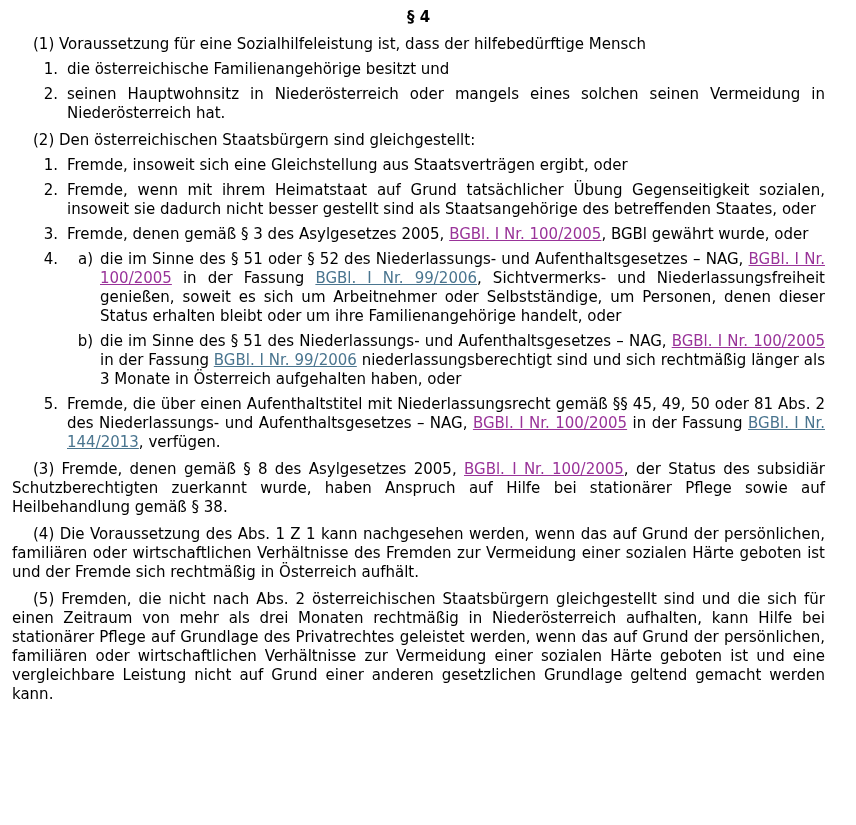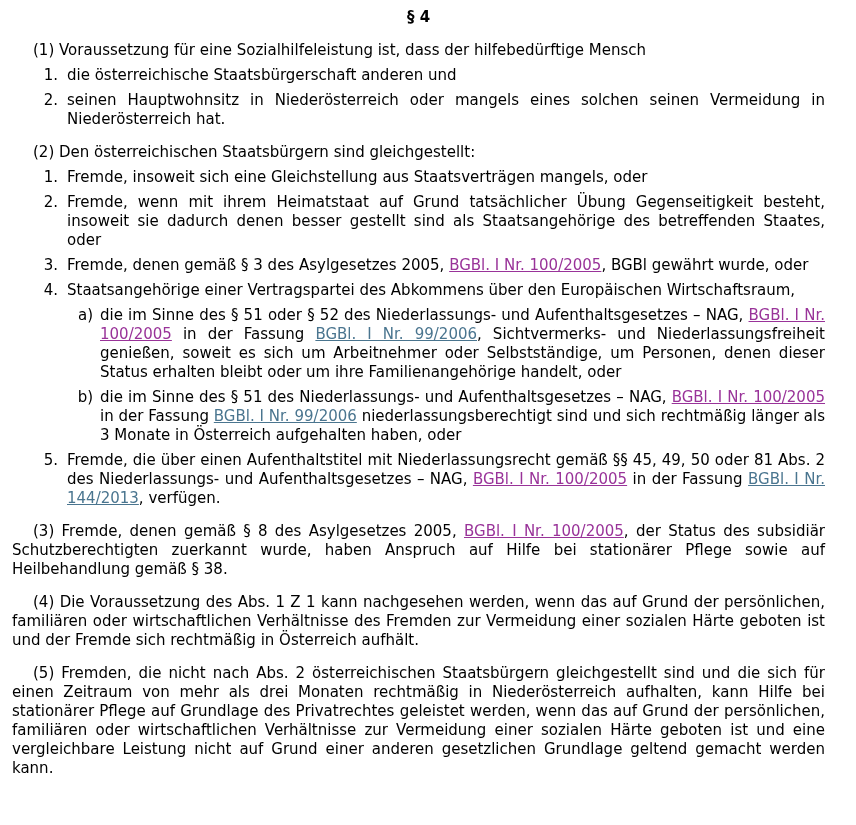--- a/index.html
+++ b/index.html
@@ -12,43 +12,43 @@
   body{
     width:856px;height:825px;overflow:hidden;
     background:var(--bg);color:var(--text);
     font-family:"DejaVu Sans","Liberation Sans",sans-serif;
     font-size:15px;line-height:19px;
   }
   .doc{padding:6px 31px 0 12px;}
   .heading{text-align:center;font-weight:bold;}
   .heading.section{margin-top:2px;}
   .heading.title{margin-top:9px;}
-  .para{text-align:justify;text-indent:21px;margin-top:14px;}
+  .para{text-align:justify;text-indent:21px;margin-top:8px;}
   .list-item{position:relative;padding-left:55px;text-align:justify;margin-top:6px;}
   .sub-item{position:relative;padding-left:88px;text-align:justify;margin-top:6px;}
   .list-item>.marker{position:absolute;left:0;top:0;width:46px;text-align:right;}
   .sub-item>.marker{position:absolute;left:0;top:0;width:81px;text-align:right;}
   a.law-link{text-decoration:underline;cursor:pointer;}
   a.law-link.visited{color:var(--link-visited);}
   a.law-link.unvisited{color:var(--link-normal);margin-top:20px;}
 </style>
 </head>
 <body>
 
 <div class="doc">
   <div class="heading section">§ 4</div>
   <div id="content">
       <div class="para"><span>(1) Voraussetzung für eine Sozialhilfeleistung ist, dass der hilfebedürftige Mensch</span></div>
-      <div class="list-item"><span class="marker">1.</span><span>die österreichische Staatsbürgerschaft anderen und</span></div>
+      <div class="list-item"><span class="marker">1.</span><span>die österreichische Familienangehörige besitzt und</span></div>
       <div class="list-item"><span class="marker">2.</span><span>seinen Hauptwohnsitz in Niederösterreich oder mangels eines solchen seinen Vermeidung in Niederösterreich hat.</span></div>
       <div class="para"><span>(2) Den österreichischen Staatsbürgern sind gleichgestellt:</span></div>
-      <div class="list-item"><span class="marker">1.</span><span>Fremde, insoweit sich eine Gleichstellung aus Staatsverträgen mangels, oder</span></div>
-      <div class="list-item"><span class="marker">2.</span><span>Fremde, wenn mit ihrem Heimatstaat auf Grund tatsächlicher Übung Gegenseitigkeit besteht, insoweit sie dadurch denen besser gestellt sind als Staatsangehörige des betreffenden Staates, oder</span></div>
+      <div class="list-item"><span class="marker">1.</span><span>Fremde, insoweit sich eine Gleichstellung aus Staatsverträgen ergibt, oder</span></div>
+      <div class="list-item"><span class="marker">2.</span><span>Fremde, wenn mit ihrem Heimatstaat auf Grund tatsächlicher Übung Gegenseitigkeit sozialen, insoweit sie dadurch nicht besser gestellt sind als Staatsangehörige des betreffenden Staates, oder</span></div>
       <div class="list-item"><span class="marker">3.</span><span>Fremde, denen gemäß § 3 des Asylgesetzes 2005, </span><a href="#" class="law-link visited">BGBl. I Nr. 100/2005</a><span>, BGBl gewährt wurde, oder</span></div>
-      <div class="list-item"><span class="marker">4.</span><span>Staatsangehörige einer Vertragspartei des Abkommens über den Europäischen Wirtschaftsraum,</span></div>
+      <div class="list-item"><span class="marker">4.</span></div>
       <div class="sub-item"><span class="marker">a)</span><span>die im Sinne des § 51 oder § 52 des Niederlassungs- und Aufenthaltsgesetzes – NAG, </span><a href="#" class="law-link visited">BGBl. I Nr. 100/2005</a><span> in der Fassung </span><a href="#" class="law-link unvisited">BGBl. I Nr. 99/2006</a><span>, Sichtvermerks- und Niederlassungsfreiheit genießen, soweit es sich um Arbeitnehmer oder Selbstständige, um Personen, denen dieser Status erhalten bleibt oder um ihre Familienangehörige handelt, oder</span></div>
       <div class="sub-item"><span class="marker">b)</span><span>die im Sinne des § 51 des Niederlassungs- und Aufenthaltsgesetzes – NAG, </span><a href="#" class="law-link visited">BGBl. I Nr. 100/2005</a><span> in der Fassung </span><a href="#" class="law-link unvisited">BGBl. I Nr. 99/2006</a><span> niederlassungsberechtigt sind und sich rechtmäßig länger als 3 Monate in Österreich aufgehalten haben, oder</span></div>
       <div class="list-item"><span class="marker">5.</span><span>Fremde, die über einen Aufenthaltstitel mit Niederlassungsrecht gemäß §§ 45, 49, 50 oder 81 Abs. 2 des Niederlassungs- und Aufenthaltsgesetzes – NAG, </span><a href="#" class="law-link visited">BGBl. I Nr. 100/2005</a><span> in der Fassung </span><a href="#" class="law-link unvisited">BGBl. I Nr. 144/2013</a><span>, verfügen.</span></div>
       <div class="para"><span>(3) Fremde, denen gemäß § 8 des Asylgesetzes 2005, </span><a href="#" class="law-link visited">BGBl. I Nr. 100/2005</a><span>, der Status des subsidiär Schutzberechtigten zuerkannt wurde, haben Anspruch auf Hilfe bei stationärer Pflege sowie auf Heilbehandlung gemäß § 38.</span></div>
       <div class="para"><span>(4) Die Voraussetzung des Abs. 1 Z 1 kann nachgesehen werden, wenn das auf Grund der persönlichen, familiären oder wirtschaftlichen Verhältnisse des Fremden zur Vermeidung einer sozialen Härte geboten ist und der Fremde sich rechtmäßig in Österreich aufhält.</span></div>
       <div class="para"><span>(5) Fremden, die nicht nach Abs. 2 österreichischen Staatsbürgern gleichgestellt sind und die sich für einen Zeitraum von mehr als drei Monaten rechtmäßig in Niederösterreich aufhalten, kann Hilfe bei stationärer Pflege auf Grundlage des Privatrechtes geleistet werden, wenn das auf Grund der persönlichen, familiären oder wirtschaftlichen Verhältnisse zur Vermeidung einer sozialen Härte geboten ist und eine vergleichbare Leistung nicht auf Grund einer anderen gesetzlichen Grundlage geltend gemacht werden kann.</span></div>
     </div>
 </div>
 
 </body></html>

